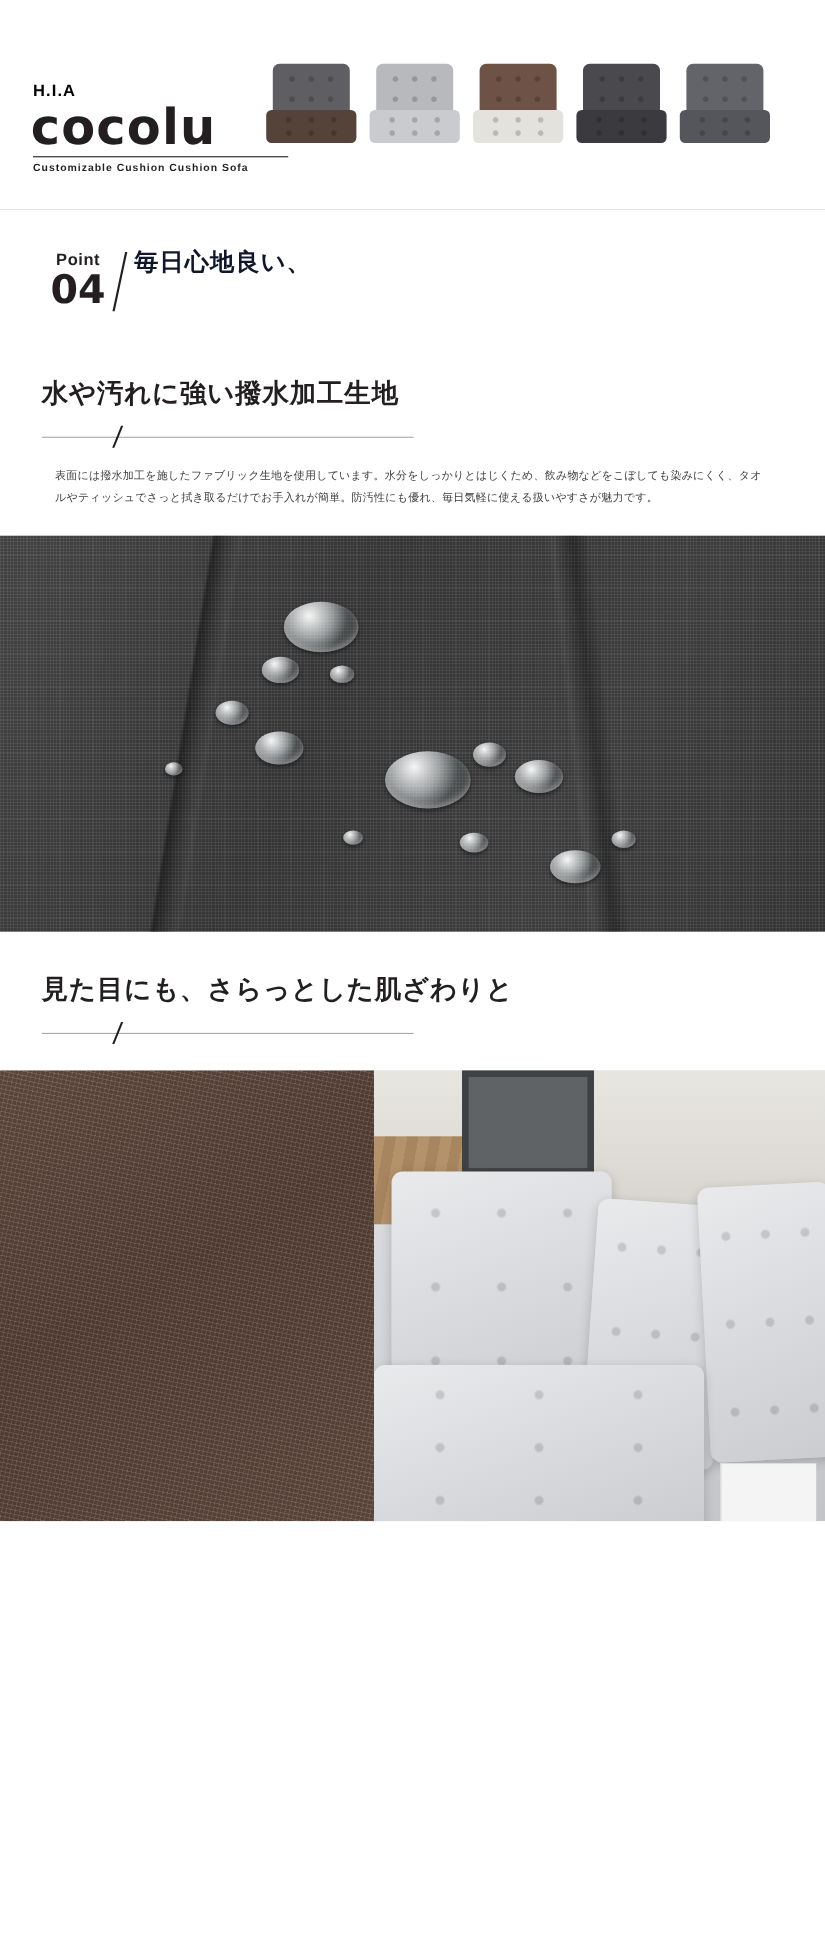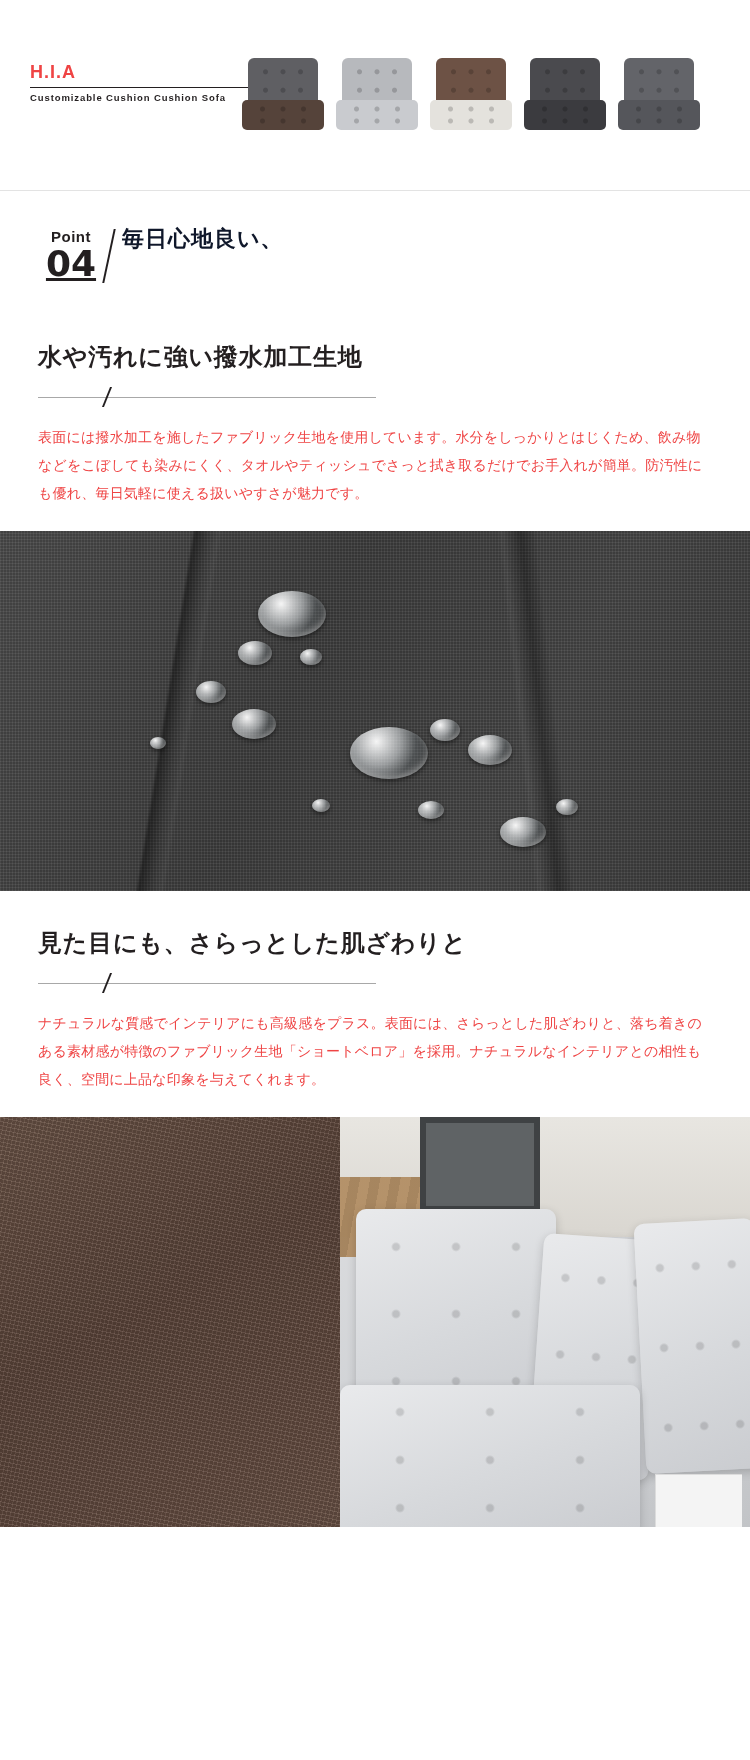--- a/index.html
+++ b/index.html
@@ -30,25 +30,25 @@
     border-bottom: 1px solid #e3e3e3;
   }
   .brand {
     position: absolute;
     left: 28px;
     top: 62px;
     width: 250px;
   }
   .brand-sup {
     font-family: "Liberation Sans", sans-serif;
-    font-size: 18px;
+    font-size: 15px;
     font-weight: bold;
     letter-spacing: 1px;
-    color: #ef4444;
-    margin: 0 0 2px 2px;
+    color: #000000;
+    margin: 12px 0 2px 2px;
   }
   .brand-name {
     font-family: "DejaVu Sans", sans-serif;
     font-size: 45px;
     font-weight: bold;
     letter-spacing: 1px;
     line-height: 1;
     color: #231f20;
     margin: 0 0 4px 0;
   }
@@ -130,21 +130,20 @@
     color: #231f20;
     line-height: 1;
   }
   .point-num {
     font-family: "DejaVu Sans", sans-serif;
     font-size: 36px;
     font-weight: bold;
     line-height: 1;
     color: #231f20;
     margin-top: 2px;
-    text-decoration: underline;
   }
   .point-sep {
     position: absolute;
     left: 108px;
     top: 4px;
     width: 2px;
     height: 54px;
     background: #231f20;
     transform: skewX(-12deg);
   }
@@ -190,25 +189,25 @@
     position: absolute;
     left: 68px;
     top: 0;
     width: 2px;
     height: 20px;
     background: #231f20;
     transform: skewX(-22deg);
   }
   .body-text {
     font-family: "DejaVu Sans", "Liberation Sans", sans-serif;
-    font-size: 14px;
+    font-size: 10px;
     line-height: 2.0;
     letter-spacing: .2px;
-    color: #ef4444;
-    margin: 0;
+    color: #404040;
+    margin: 12px;
   }
 
   
   .photo-water {
     position: relative;
     width: 750px;
     height: 360px;
     margin-top: 24px;
     overflow: hidden;
     background:
@@ -334,20 +333,21 @@
   }
 </style>
 </head>
 <body>
 
 <div class="page">
 
   <div class="header">
     <div class="brand">
       <div class="brand-sup">H.I.A</div>
+      <div class="brand-name">cocolu</div>
       <div class="brand-rule"></div>
       <div class="brand-tag">Customizable Cushion Cushion Sofa</div>
     </div>
 
     <div class="swatches">
       <div class="sofa">
         <div class="back" style="background:#5f5f63">
             <div class="tuft"></div>
           </div>
         <div class="seat" style="background:#55433a">
@@ -428,21 +428,20 @@
     <div class="drop" style="left:312px;top:268px;width:18px;height:13px;"></div>
     <div class="drop" style="left:150px;top:206px;width:16px;height:12px;"></div>
   </div>
 
   <div class="section">
     <h2 class="sec-title">見た目にも、さらっとした肌ざわりと</h2>
     <div class="sec-rule">
       <div class="line"></div>
       <div class="slash"></div>
     </div>
-    <p class="body-text">ナチュラルな質感でインテリアにも高級感をプラス。表面には、さらっとした肌ざわりと、落ち着きのある素材感が特徴のファブリック生地「ショートベロア」を採用。ナチュラルなインテリアとの相性も良く、空間に上品な印象を与えてくれます。</p>
   </div>
 
   <div class="photo-pair">
     <div class="photo-brown">
       <div class="weave2"></div>
     </div>
     <div class="photo-gray">
       <div class="room-wall"></div>
       <div class="room-floor"></div>
       <div class="room-window"></div>

